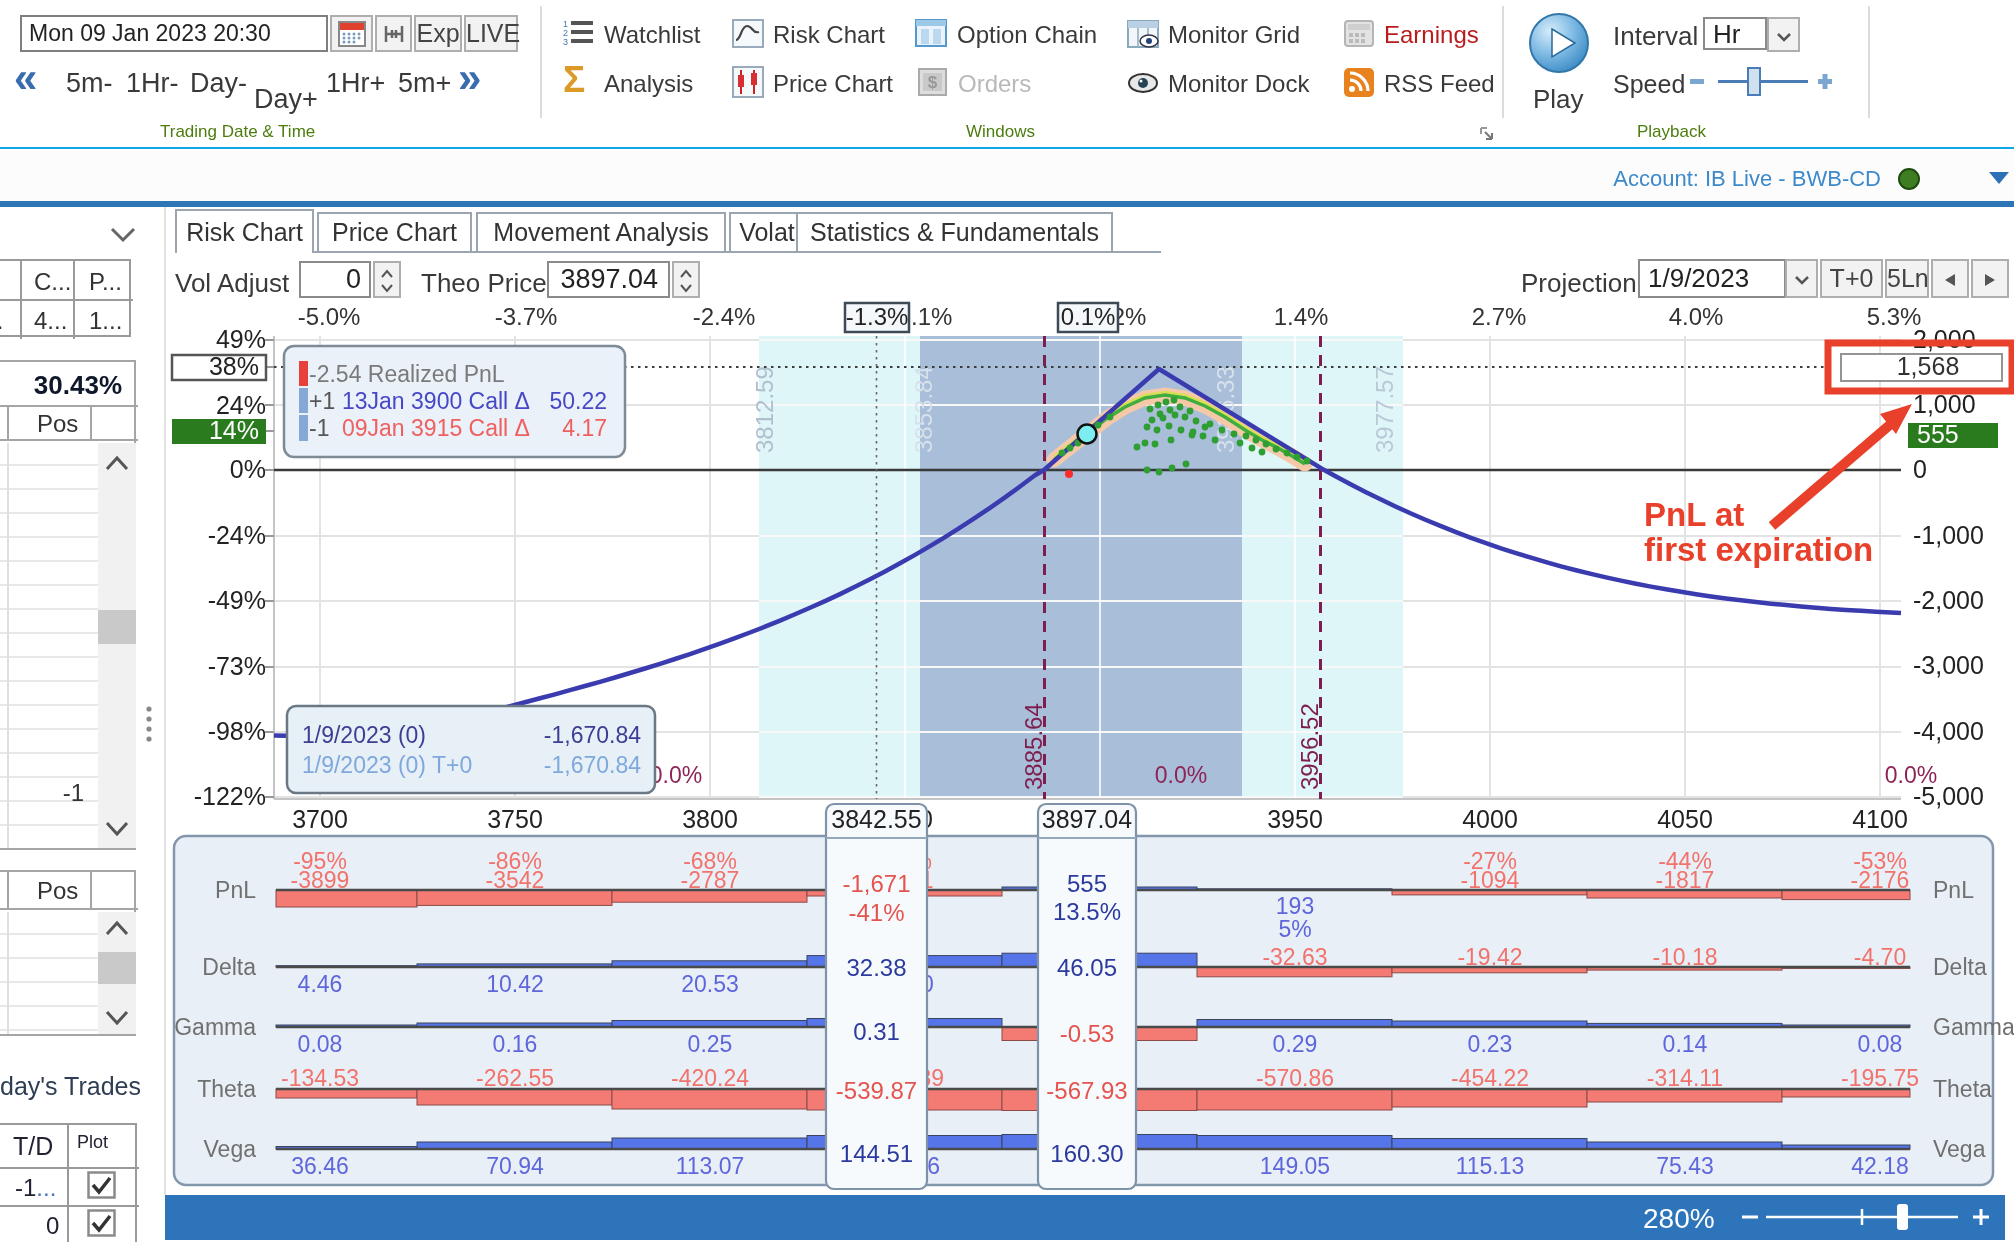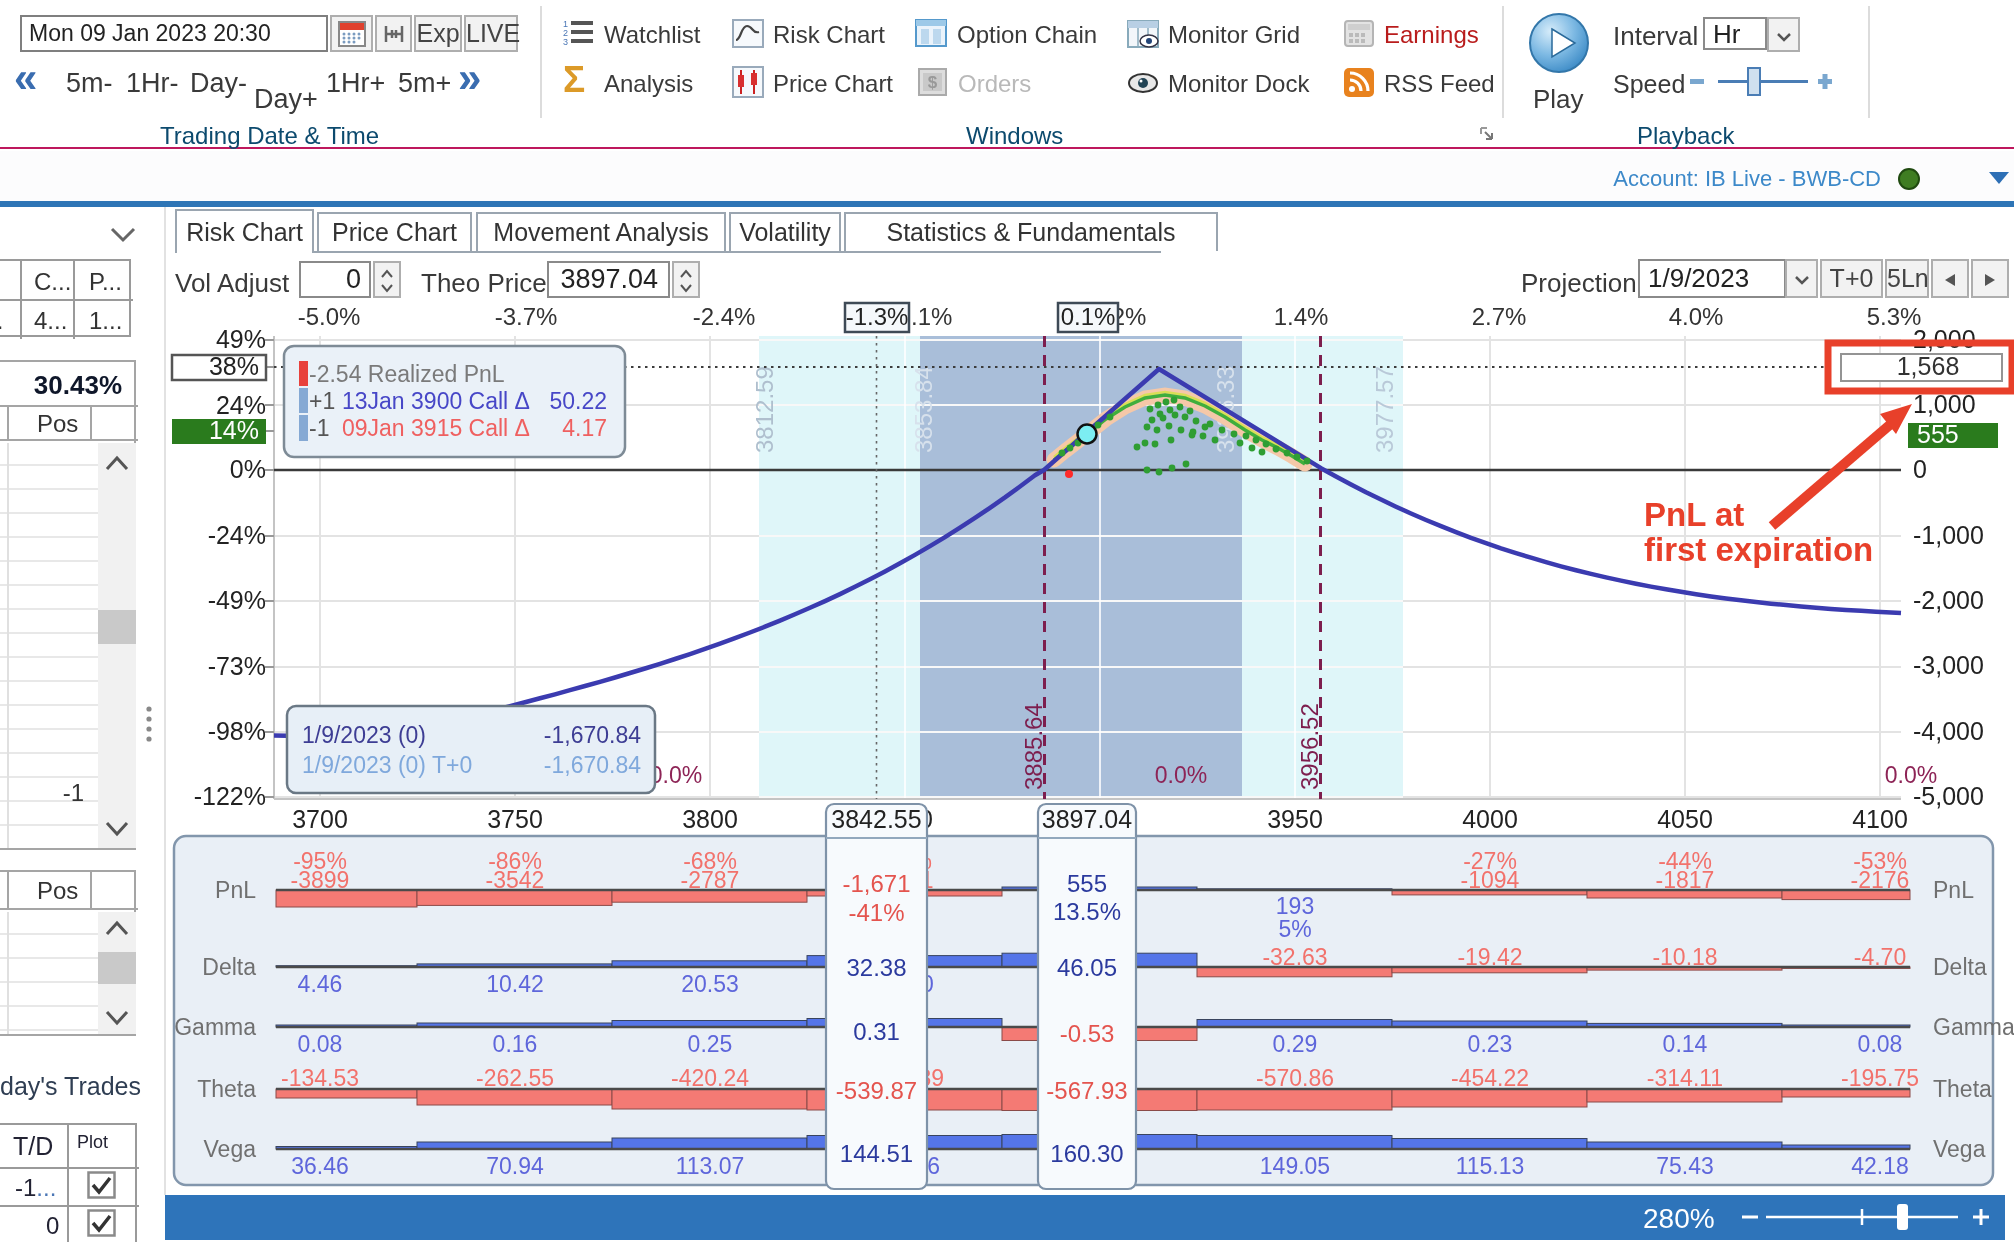--- a/index.html
+++ b/index.html
@@ -1,30 +1,30 @@
 <!DOCTYPE html>
 <html><head><meta charset="utf-8">
 <style>
 * { margin:0; padding:0; box-sizing:border-box; }
 html,body { width:2014px; height:1242px; background:#fff;
   font-family:"Liberation Sans", sans-serif; overflow:hidden; position:relative; }
 .abs { position:absolute; }
 .lbl { position:absolute; color:#3a3a3a; font-size:24px; white-space:nowrap; }
-.glbl { position:absolute; color:#0c4a6e; font-size:24px; white-space:nowrap; }
+.glbl { position:absolute; color:#4d7c0f; font-size:17px; white-space:nowrap; }
 .btn { position:absolute; background:#f2f2f2; border:2px solid #aeaeae; color:#444;
   font-size:25px; text-align:center; }
 .sep { position:absolute; width:2px; background:#dcdcdc; top:6px; height:112px; }
 .tab { position:absolute; top:212px; height:39px; background:#fff; border:2px solid #9aa5b0;
   border-bottom:none; color:#333; font-size:25px; text-align:center; line-height:37px; }
 .inp { position:absolute; background:#fff; border:2px solid #8a8a8a; color:#222;
   font-size:27px; }
 </style></head>
 <body>
 
-<div class="abs" style="left:0;top:0;width:2014px;height:149px;background:#fff;border-bottom:2px solid #be185d;">
+<div class="abs" style="left:0;top:0;width:2014px;height:149px;background:#fff;border-bottom:2px solid #0ea5e9;">
   <div class="inp" style="left:20px;top:15px;width:308px;height:37px;line-height:33px;padding-left:7px;font-size:23px;border-color:#7f7f7f;">Mon 09 Jan 2023 20:30</div>
   <div class="btn" style="left:330px;top:15px;width:43px;height:37px;">
     <svg width="28" height="26" style="margin-top:4px">
         <rect x="1" y="1" width="26" height="24" fill="#fff" stroke="#888" stroke-width="2"></rect>
         <rect x="2" y="2" width="24" height="7" fill="#e0412e"></rect>
         <g fill="#7a9bc0">
           <circle cx="6" cy="13" r="1.5"></circle>
           <circle cx="11" cy="13" r="1.5"></circle>
           <circle cx="16" cy="13" r="1.5"></circle>
           <circle cx="21" cy="13" r="1.5"></circle>
@@ -308,21 +308,21 @@
       <circle cx="5" cy="34" r="2.6"></circle>
     </g>
   </svg>
 <div class="abs" style="left:164px;top:207px;width:2px;height:988px;background:#e2e2e2;"></div>
 
 <div class="tab" style="left:175px;top:209px;height:44px;width:139px;line-height:42px;z-index:2;">Risk Chart</div>
 <div class="abs" style="left:314px;top:251px;width:847px;height:2px;background:#9aa5b0;"></div>
 <div class="tab" style="left:317px;width:155px;">Price Chart</div>
 <div class="tab" style="left:476px;width:250px;">Movement Analysis</div>
 <div class="tab" style="left:729px;width:112px;">Volatility</div>
-<div class="tab" style="left:844px;width:374px;">Statistics &amp; Fundamentals</div>
+<div class="tab" style="left:796px;width:317px;">Statistics &amp; Fundamentals</div>
 
 <div class="lbl" style="left:175px;top:268px;font-size:26px;">Vol Adjust</div>
 <div class="inp" style="left:299px;top:261px;width:72px;height:37px;line-height:33px;text-align:right;padding-right:8px;">0</div>
 <div class="btn" style="left:373px;top:261px;width:28px;height:37px;"><svg width="14" height="26" style="margin-top:5px">
       <path d="M2,9 L7,3 L12,9" stroke="#555" stroke-width="2" fill="none"></path>
       <path d="M2,17 L7,23 L12,17" stroke="#555" stroke-width="2" fill="none"></path>
     </svg></div>
 <div class="lbl" style="left:421px;top:268px;font-size:26px;">Theo Price</div>
 <div class="inp" style="left:547px;top:261px;width:123px;height:37px;line-height:33px;text-align:right;padding-right:10px;">3897.04</div>
 <div class="btn" style="left:672px;top:261px;width:28px;height:37px;"><svg width="14" height="26" style="margin-top:5px">

